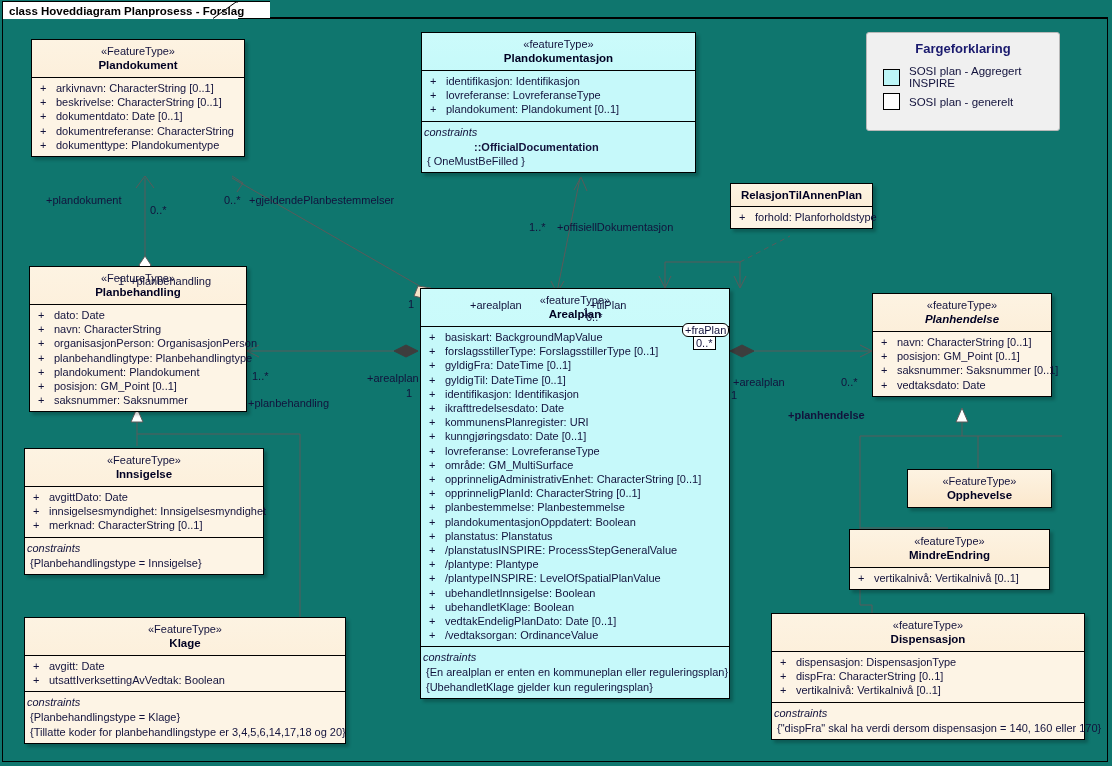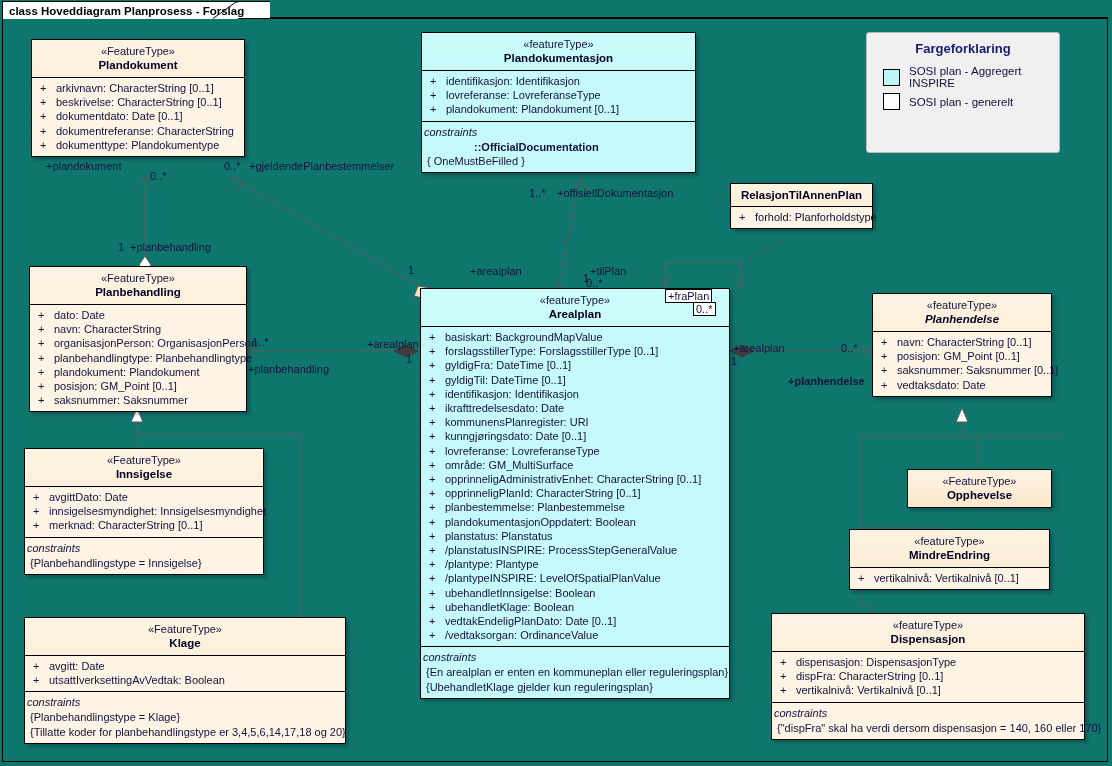--- a/index.html
+++ b/index.html
@@ -144,20 +144,21 @@
   }
 
   
   .lbl {
     position: absolute;
     font-size: 11px;
     color: #12123c;
     white-space: nowrap;
     z-index: 5;
     background: transparent;
+    margin-top: 34px;
   }
   .lbl.boxed {
     background: #ffffff;
     border: 1px solid #000;
     padding: 0 2px;
     z-index: 6;
   }
   svg.links {
     position: absolute;
     left: 0; top: 0;
@@ -262,21 +263,21 @@
       <span class="attr"><span class="vis">+</span><span>lovreferanse: LovreferanseType</span></span>
       <span class="attr"><span class="vis">+</span><span>plandokument: Plandokument [0..1]</span></span>
     </div>
     <div class="sect">
       <div class="ctitle">constraints</div>
       <span class="crow ital">::OfficialDocumentation</span>
       <span class="crow">{ OneMustBeFilled }</span>
     </div>
   </div>
 
-  <div class="legend" style="left:866px; top:32px; width:194px; height:121px;">
+  <div class="legend" style="left:866px; top:32px; width:194px; height:99px;">
     <div class="legend-title">Fargeforklaring</div>
     <div class="legend-row">
       <span class="legend-swatch" style="background:#bdf6f7;"></span>
       <span>SOSI plan - Aggregert INSPIRE</span>
     </div>
     <div class="legend-row">
       <span class="legend-swatch" style="background:#ffffff;"></span>
       <span>SOSI plan - generelt</span>
     </div>
   </div>
@@ -430,21 +431,21 @@
   <div class="lbl" style="left:408px; top:264px;">1</div>
   <div class="lbl" style="left:470px; top:265px;">+arealplan</div>
 
   <div class="lbl" style="left:529px; top:187px;">1..*</div>
   <div class="lbl" style="left:557px; top:187px;">+offisiellDokumentasjon</div>
 
   <div class="lbl" style="left:583px; top:272px;">1</div>
   <div class="lbl" style="left:590px; top:265px;">+tilPlan</div>
   <div class="lbl" style="left:586px; top:277px;">0..*</div>
 
-  <div class="lbl boxed" style="left:665px; top:289px;">+fraPlan</div>
+  <div class="lbl boxed" style="left:682px; top:289px;border-radius:6px;">+fraPlan</div>
   <div class="lbl boxed" style="left:693px; top:302px;">0..*</div>
 
   <div class="lbl" style="left:252px; top:336px;">1..*</div>
   <div class="lbl" style="left:367px; top:338px;">+arealplan</div>
   <div class="lbl" style="left:406px; top:353px;">1</div>
   <div class="lbl" style="left:248px; top:363px;">+planbehandling</div>
 
   <div class="lbl" style="left:733px; top:342px;">+arealplan</div>
   <div class="lbl" style="left:731px; top:355px;">1</div>
   <div class="lbl" style="left:841px; top:342px;">0..*</div>

